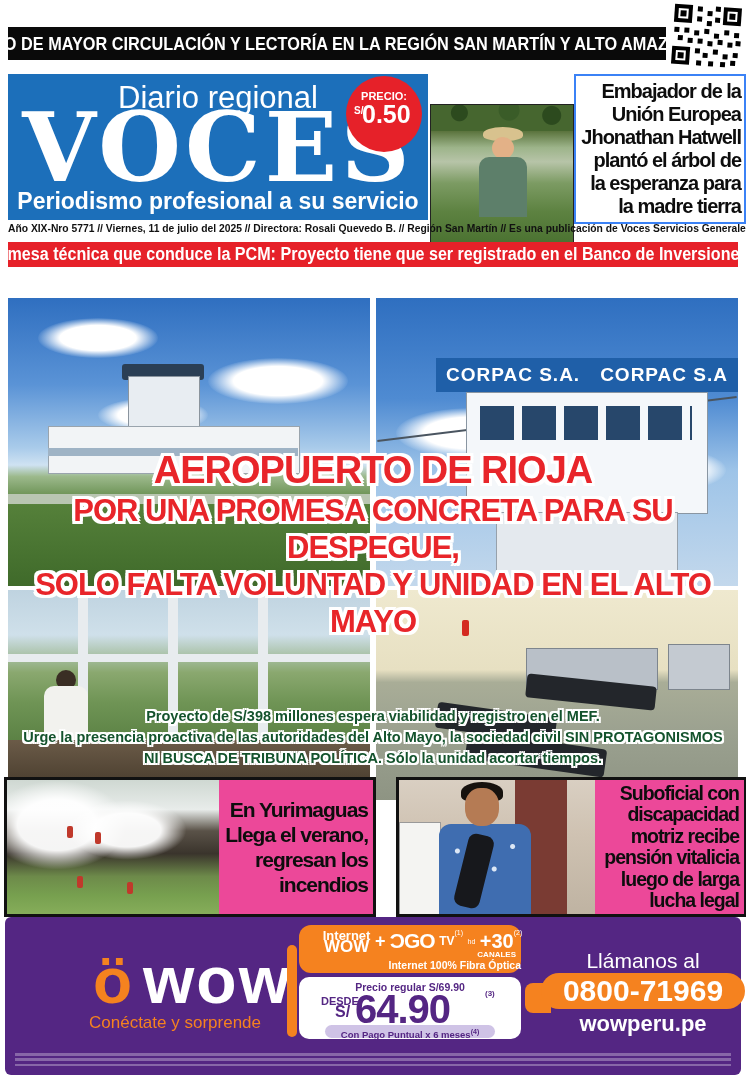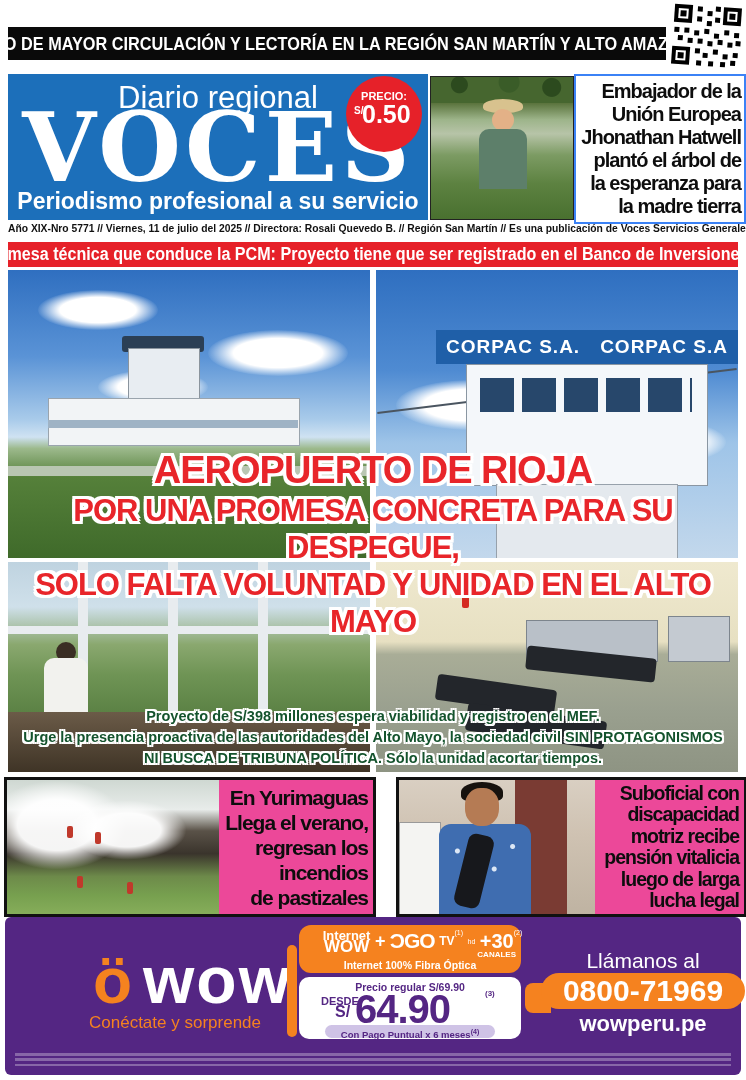--- a/index.html
+++ b/index.html
@@ -39,21 +39,21 @@
   .top-article div{text-align:right;font-weight:bold;font-size:20px;line-height:23px;color:#0d0d0d;
     letter-spacing:-1px;padding-right:3px;}
   
   .info-line{left:8px;top:223px;width:730px;font-size:10.3px;font-weight:bold;color:#111;
     white-space:nowrap;}
   
   .alert{left:8px;top:242px;width:730px;height:25px;background:#e62129;color:#fff;
     display:flex;align-items:center;justify-content:center;font-weight:bold;font-size:17.5px;white-space:nowrap;}
   .alert span{display:inline-block;transform:scaleX(0.92);}
   
-  .photo{overflow:hidden;}
+  .photo{overflow:hidden;margin-top:28px;}
   .ph-tl{left:8px;top:270px;width:362px;height:288px;background:
     linear-gradient(180deg,#2f6fc0 0%,#5a93d6 30%,#a9cbea 52%,#cfe2f2 58%,#9cb98c 62%,#55803a 72%,#3f6a2a 100%);}
   .ph-tr{left:376px;top:270px;width:362px;height:288px;background:
     linear-gradient(180deg,#2f6fc0 0%,#4f8bd2 35%,#9ec4e8 60%,#c3d8ec 100%);}
   .ph-bl{left:8px;top:562px;width:362px;height:210px;background:
     linear-gradient(180deg,#dfe7ee 0%,#cdd9e2 45%,#6b5b48 70%,#4a3c2c 100%);}
   .ph-br{left:376px;top:562px;width:362px;height:210px;background:
     linear-gradient(180deg,#efe9cf 0%,#e7e0c2 38%,#a9ad97 44%,#9aa08f 70%,#8e9483 100%);}
   .cloud{background:radial-gradient(ellipse at center,#ffffff 0 45%,rgba(255,255,255,0) 72%);border-radius:50%;}
   
@@ -127,21 +127,21 @@
   .ob-row{left:0;top:4px;width:247px;text-align:center;white-space:nowrap;}
   .ob-row b{font-size:17px;}
   .ob-int{font-size:13px;font-weight:bold;line-height:11px;display:inline-block;text-align:center;vertical-align:middle;}
   .ob-plus{font-size:18px;font-weight:bold;vertical-align:middle;}
   .ob-dgo{font-size:21px;font-weight:900;vertical-align:middle;letter-spacing:-1px;}
   .ob-tv{font-size:12px;font-weight:bold;vertical-align:middle;}
   .ob-sup{font-size:7px;vertical-align:top;}
   .ob-hd{font-size:7px;vertical-align:middle;}
   .ob-30{font-size:20px;font-weight:900;vertical-align:middle;}
   .ob-can{font-size:8px;font-weight:bold;display:block;margin-top:-3px;text-align:right;padding-right:30px;}
-  .ob-fiber{left:0;top:34px;width:222px;text-align:center;font-size:10.5px;font-weight:bold;color:#fff;}
+  .ob-fiber{left:0;top:34px;width:222px;text-align:right;font-size:10.5px;font-weight:bold;color:#fff;}
   .price-box{left:294px;top:60px;width:222px;height:62px;background:#fff;border-radius:10px;color:#542683;}
   .pb-reg{left:0;top:4px;width:222px;text-align:center;font-size:10.5px;font-weight:bold;}
   .pb-desde{left:22px;top:18px;font-size:11px;font-weight:bold;}
   .pb-cur{left:36px;top:26px;font-size:16px;font-weight:bold;}
   .pb-price{left:56px;top:10px;font-size:40px;font-weight:bold;letter-spacing:-1px;}
   .pb-sup{left:186px;top:12px;font-size:8px;font-weight:bold;}
   .pb-pill{left:26px;top:48px;width:170px;height:13px;background:#cfc3e6;border-radius:7px;
      text-align:center;font-size:9.5px;font-weight:bold;color:#542683;line-height:13px;}
   .call{left:548px;top:32px;width:180px;text-align:center;color:#fff;font-size:21px;}
   .phone-pill{left:536px;top:56px;width:204px;height:36px;background:#f5821f;border-radius:18px;
@@ -300,21 +300,20 @@
       <div class="ffig" style="left:60px;top:46px;"></div>
       <div class="ffig" style="left:88px;top:52px;"></div>
       <div class="ffig" style="left:70px;top:96px;"></div>
       <div class="ffig" style="left:120px;top:102px;"></div>
     </div>
     <div class="bot-headline">
       <div>En Yurimaguas</div>
       <div>Llega el verano,</div>
       <div>regresan los</div>
       <div>incendios</div>
-      <div>de pastizales</div>
     </div>
   </div>
 
   <div class="abs box bbr">
     <div class="man-photo">
       <div class="door"></div>
       <div class="whiteboard"></div>
       <div class="man-shirt"></div>
       <div class="sling"></div>
       <div class="man-hair"></div>

